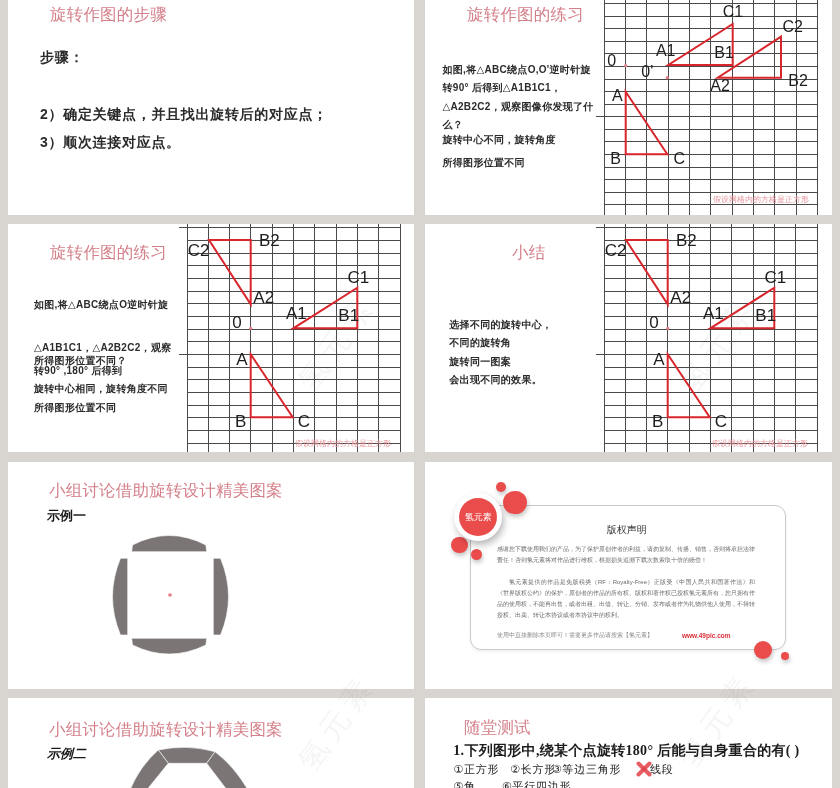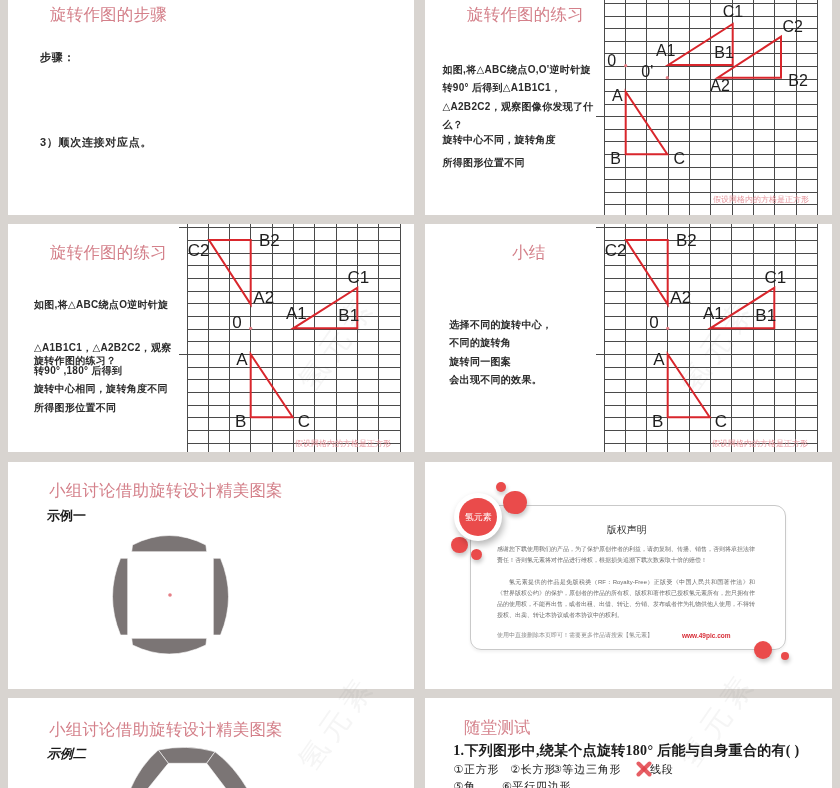--- a/index.html
+++ b/index.html
@@ -7,21 +7,21 @@
 .slide{position:absolute;background:#fff;overflow:hidden;height:228px;}
 .col-l{left:8px;width:406px;}
 .col-r{left:425px;width:407px;}
 .row-1{top:-13px;}
 .row-2{top:224px;}
 .row-3{top:462px;height:227px;}
 .row-4{top:698px;}
 .abs{position:absolute;white-space:nowrap;}
 .title{font-family:"Liberation Serif","DejaVu Serif",serif;font-size:16.5px;line-height:20px;color:var(--title,#d4808a);letter-spacing:.2px;}
 .body-b{font-size:10px;line-height:14px;font-weight:bold;color:var(--body-text,#2b2b2b);letter-spacing:.3px;}
-.steps{font-size:11px;letter-spacing:.7px;}
+.steps{font-size:14px;letter-spacing:.7px;}
 .note{font-family:"Liberation Serif","DejaVu Serif",serif;font-size:8px;line-height:12px;color:var(--note,#e6959c);}
 .fig{position:absolute;left:0;top:0;}
 .grid-line{stroke:var(--grid-line,#4a4a4a);stroke-width:1;shape-rendering:crispEdges;}
 .tri{fill:none;stroke:var(--triangle,#d9262c);stroke-width:2;}
 .center-dot{fill:var(--center-dot,#e57f86);}
 .pt-label{font-family:"Liberation Sans","DejaVu Sans",sans-serif;fill:#1e1e1e;text-anchor:middle;dominant-baseline:central;}
 .shape-piece{fill:var(--shape,#7b7575);stroke:#ffffff;stroke-width:.6;}
 .subtitle{font-size:13px;line-height:18px;font-weight:bold;color:#1a1a1a;}
 
 .cr-frame{position:absolute;left:45px;top:43px;width:316px;height:145px;border:1px solid #c9c9c9;border-radius:11px;box-sizing:border-box;box-shadow:0 2px 3px rgba(0,0,0,.06);}
@@ -39,20 +39,21 @@
 .cross{position:absolute;left:211px;top:63px;}
 
 .watermark{position:absolute;font-size:30px;letter-spacing:6px;color:rgba(110,110,110,.07);transform:translate(-50%,-50%) rotate(-55deg);white-space:nowrap;pointer-events:none;font-family:"Liberation Sans","DejaVu Sans",sans-serif;}
 </style>
 </head>
 <body>
 
 <div class="slide col-l row-1">
   <div class="abs title" style="left:42px;top:18px;">旋转作图的步骤</div>
   <div class="abs body-b steps" style="left:32px;top:63px;">步骤：</div>
+  <div class="abs body-b steps" style="left:32px;top:120px;">2）确定关键点，并且找出旋转后的对应点；</div>
   <div class="abs body-b steps" style="left:32px;top:148px;">3）顺次连接对应点。</div>
 </div>
 
 <div class="slide col-r row-1">
   <svg class="fig" width="407" height="228" viewBox="0 0 407 228">
       <line x1="179" y1="0" x2="179" y2="228" class="grid-line"></line>
       <line x1="200.35" y1="0" x2="200.35" y2="228" class="grid-line"></line>
       <line x1="221.7" y1="0" x2="221.7" y2="228" class="grid-line"></line>
       <line x1="243.05" y1="0" x2="243.05" y2="228" class="grid-line"></line>
       <line x1="264.4" y1="0" x2="264.4" y2="228" class="grid-line"></line>
@@ -150,21 +151,21 @@
       <text x="340.7" y="91.3" class="pt-label" font-size="17">B1</text>
       <text x="229" y="98.8" class="pt-label" font-size="17">0</text>
       <text x="234" y="135.3" class="pt-label" font-size="17">A</text>
       <text x="232.7" y="197.7" class="pt-label" font-size="17">B</text>
       <text x="296" y="197.7" class="pt-label" font-size="17">C</text>
     </svg>
   <div class="abs title" style="left:42px;top:19px;">旋转作图的练习</div>
   <div class="abs body-b" style="left:26px;top:74px;">如图,将△ABC绕点O逆时针旋</div>
   <div class="abs body-b" style="left:26px;top:93.3px;margin-top:47px;">转90° ,180° 后得到</div>
   <div class="abs body-b" style="left:26px;top:117px;">△A1B1C1，△A2B2C2，观察</div>
-  <div class="abs body-b" style="left:26px;top:130px;">旋转作图的练习？</div>
+  <div class="abs body-b" style="left:26px;top:130px;">所得图形位置不同？</div>
   <div class="abs body-b" style="left:26px;top:158px;">旋转中心相同，旋转角度不同</div>
   <div class="abs body-b" style="left:26px;top:176.7px;">所得图形位置不同</div>
   <div class="abs note" style="left:287px;top:214px;">假设网格内的方格是正方形</div>
 </div>
 
 <div class="slide col-r row-2">
   <svg class="fig" width="407" height="228" viewBox="0 0 407 228">
       <line x1="179" y1="0" x2="179" y2="228" class="grid-line"></line>
       <line x1="200.32999999999998" y1="0" x2="200.32999999999998" y2="228" class="grid-line"></line>
       <line x1="221.66" y1="0" x2="221.66" y2="228" class="grid-line"></line>

